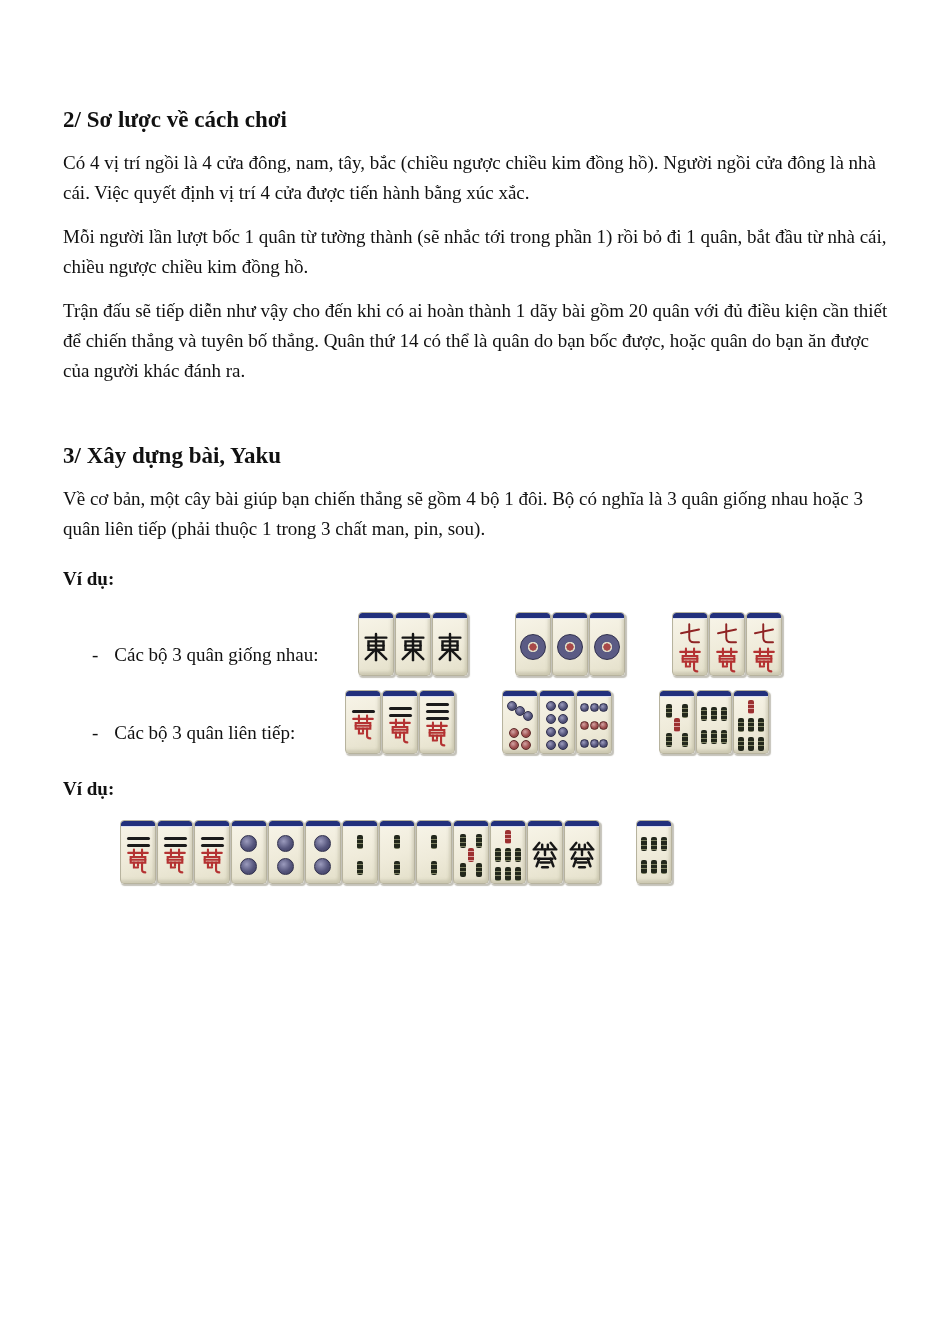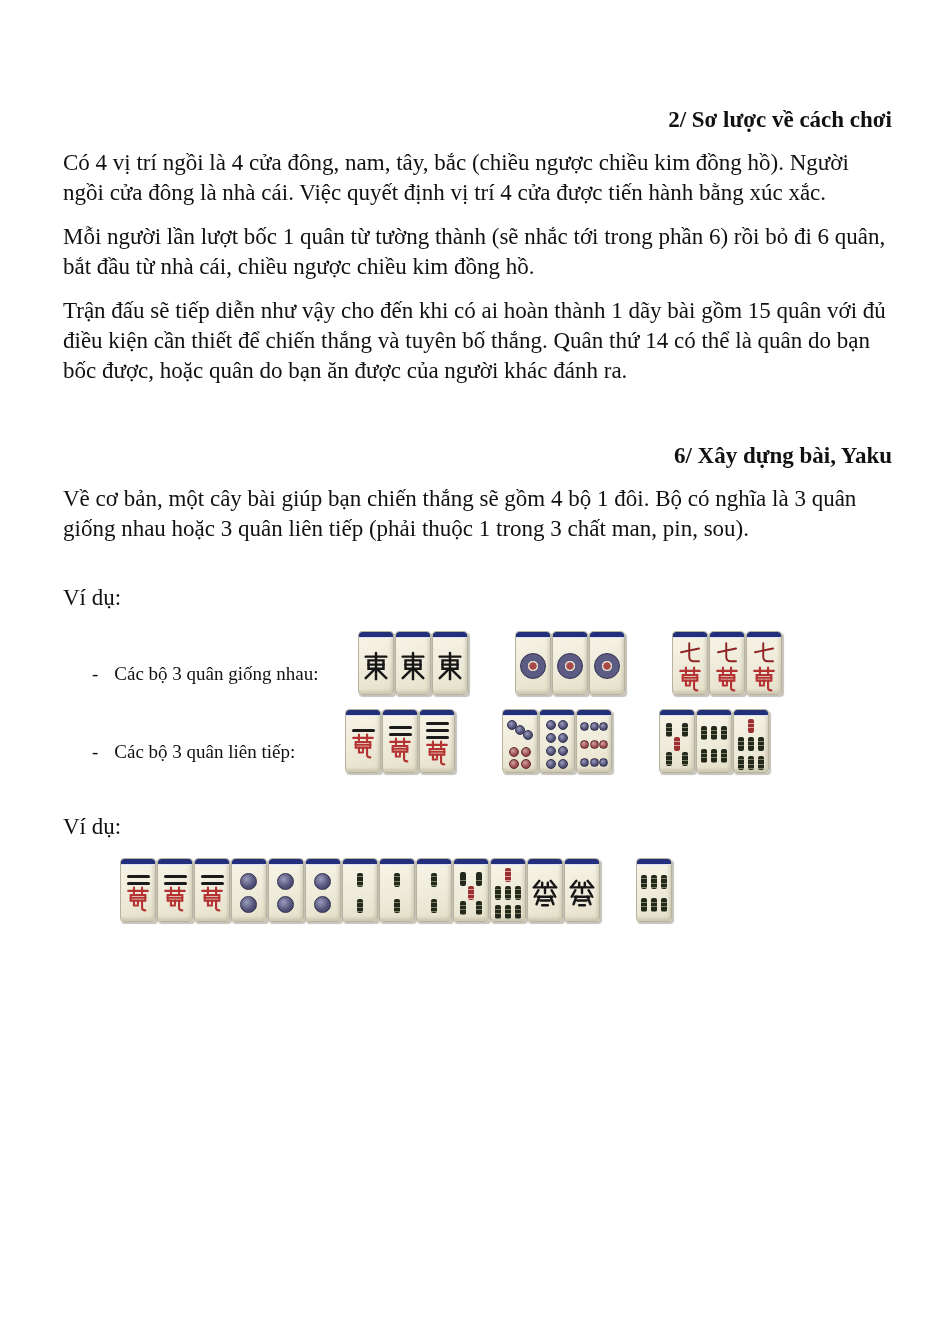--- a/index.html
+++ b/index.html
@@ -1,21 +1,21 @@
 <!DOCTYPE html>
 <html><head>
 <meta charset="utf-8">
 <style>
   html,body{margin:0;padding:0;background:#ffffff;}
   body{width:950px;height:1344px;overflow:hidden;font-family:"Liberation Serif", serif;color:#111;}
   .page{padding:106px 58px 30px 63px;box-sizing:border-box;}
-  h2{font-size:23px;line-height:28px;margin:0 0 6px 0;font-weight:bold;text-align:right;}
-  p{font-size:23px;line-height:30px;margin:14px 0;}
+  h2{font-size:23px;line-height:28px;margin:0 0 6px 0;font-weight:bold;}
+  p{font-size:19px;line-height:30px;margin:14px 0;}
   .sec3-head{margin-top:56px;}
-  .vi-du{margin-top:39px;}
+  .vi-du{margin-top:20px;font-weight:bold;}
 
   
   .bullet-row{display:flex;align-items:flex-end;margin:10px 0 0 0;min-height:68px;}
   .bullet-label-wrap{display:flex;gap:16px;padding-left:29px;box-sizing:border-box;width:295px;flex:0 0 295px;padding-bottom:6px;}
   .row-run .bullet-label-wrap{width:282px;flex:0 0 282px;}
   .bullet-row .dash, .bullet-row .bl{font-size:19px;line-height:30px;}
   .tile-groups{display:flex;gap:47px;align-items:flex-end;}
   .tile-group{display:flex;gap:1px;}
   .hand-row{margin:16px 0 0 57px;display:flex;align-items:flex-end;}
   .hand-row .tile-groups{gap:36px;}
@@ -40,24 +40,24 @@
          background:repeating-linear-gradient(180deg,#23281c 0 3.5px,#7d8161 3.5px 4.5px);}
   .stick.red{background:repeating-linear-gradient(180deg,#9c3030 0 3.5px,#d9a0a0 3.5px 4.5px);}
 </style>
 </head>
 <body>
 
 <div class="page">
 
   <h2>2/ Sơ lược về cách chơi</h2>
   <p>Có 4 vị trí ngồi là 4 cửa đông, nam, tây, bắc (chiều ngược chiều kim đồng hồ). Người ngồi cửa đông là nhà cái. Việc quyết định vị trí 4 cửa được tiến hành bằng xúc xắc.</p>
-  <p>Mỗi người lần lượt bốc 1 quân từ tường thành (sẽ nhắc tới trong phần 6) rồi bỏ đi 6 quân, bắt đầu từ nhà cái, chiều ngược chiều kim đồng hồ.</p>
-  <p>Trận đấu sẽ tiếp diễn như vậy cho đến khi có ai hoàn thành 1 dãy bài gồm 15 quân với đủ điều kiện cần thiết để chiến thắng và tuyên bố thắng. Quân thứ 14 có thể là quân do bạn bốc được, hoặc quân do bạn ăn được của người khác đánh ra.</p>
-
-  <h2 class="sec3-head">6/ Xây dựng bài, Yaku</h2>
+  <p>Mỗi người lần lượt bốc 1 quân từ tường thành (sẽ nhắc tới trong phần 1) rồi bỏ đi 1 quân, bắt đầu từ nhà cái, chiều ngược chiều kim đồng hồ.</p>
+  <p>Trận đấu sẽ tiếp diễn như vậy cho đến khi có ai hoàn thành 1 dãy bài gồm 20 quân với đủ điều kiện cần thiết để chiến thắng và tuyên bố thắng. Quân thứ 14 có thể là quân do bạn bốc được, hoặc quân do bạn ăn được của người khác đánh ra.</p>
+
+  <h2 class="sec3-head">3/ Xây dựng bài, Yaku</h2>
   <p>Về cơ bản, một cây bài giúp bạn chiến thắng sẽ gồm 4 bộ 1 đôi. Bộ có nghĩa là 3 quân giống nhau hoặc 3 quân liên tiếp (phải thuộc 1 trong 3 chất man, pin, sou).</p>
   <p class="vi-du">Ví dụ:</p>
 
   <div class="bullet-row row-same">
     <div class="bullet-label-wrap">
       <span class="dash">-</span>
       <span class="bl">Các bộ 3 quân giống nhau:</span>
     </div>
     <div class="tile-groups">
         <div class="tile-group">

